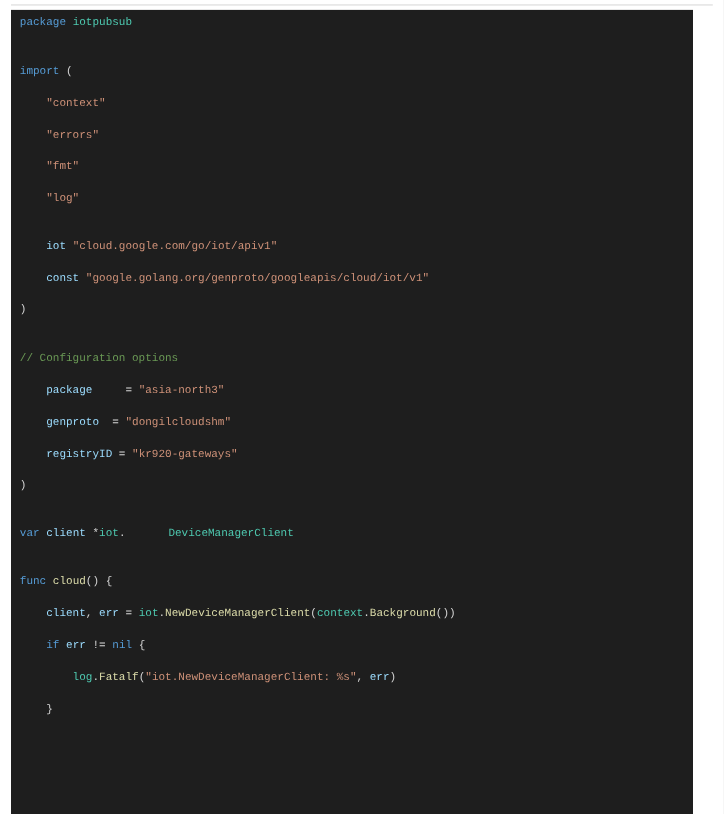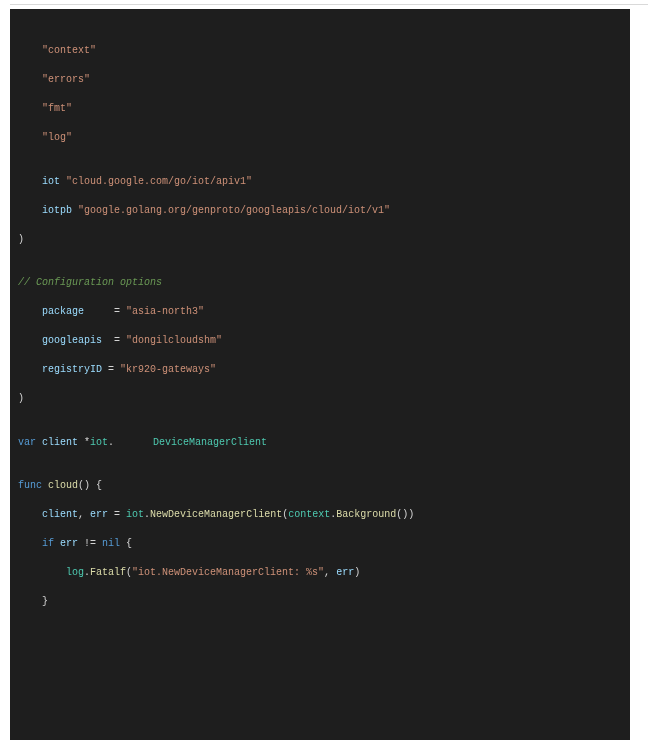--- a/index.html
+++ b/index.html
@@ -26,46 +26,47 @@
     color: #d4d4d4;
     padding: 6px 8px 10px 8px;
     overflow-x: auto;
     white-space: pre;
     width: 620px;
     box-sizing: border-box;
   }
   .code-line { display: block; }
   .kw  { color: #569cd6; }            
   .str { color: #ce9178; }            
-  .com { color: #6a9955; font-style: italic; }            
+  .com { color: #6a9955; }            
   .typ { color: #4ec9b0; padding-left: 39px; }            
   .fn  { color: #dcdcaa; }            
   .id  { color: #9cdcfe; }
   .op  { color: #d4d4d4; }
   .pk  { color: #4ec9b0; }
 </style>
 </head>
 <body>
 
 <div class="page">
   <hr class="rule">
-  <div class="editor" id="editor">
+  <div class="editor" id="editor"><span class="code-line"><span class="kw">package</span><span class="op"> </span><span class="pk">iotpubsub</span></span>
 <span class="code-line"><span class="op"></span></span>
+<span class="code-line"><span class="kw">import</span><span class="op"> (</span></span>
 <span class="code-line"><span class="op">    </span><span class="str">"context"</span></span>
 <span class="code-line"><span class="op">    </span><span class="str">"errors"</span></span>
 <span class="code-line"><span class="op">    </span><span class="str">"fmt"</span></span>
 <span class="code-line"><span class="op">    </span><span class="str">"log"</span></span>
 <span class="code-line"><span class="op"></span></span>
 <span class="code-line"><span class="op">    </span><span class="id">iot</span><span class="op"> </span><span class="str">"cloud.google.com/go/iot/apiv1"</span></span>
-<span class="code-line"><span class="op">    </span><span class="id">iotpb</span><span class="op"> </span><span class="str">"google.golang.org/genproto/googleapis/cloud/iot/v1"</span></span>
+<span class="code-line"><span class="op">    </span><span class="id">const</span><span class="op"> </span><span class="str">"google.golang.org/genproto/googleapis/cloud/iot/v1"</span></span>
 <span class="code-line"><span class="op">)</span></span>
 <span class="code-line"><span class="op"></span></span>
 <span class="code-line"><span class="com">// Configuration options</span></span>
 <span class="code-line"><span class="op">    </span><span class="id">package</span><span class="op">     = </span><span class="str">"asia-north3"</span></span>
-<span class="code-line"><span class="op">    </span><span class="id">googleapis</span><span class="op">  = </span><span class="str">"dongilcloudshm"</span></span>
+<span class="code-line"><span class="op">    </span><span class="id">genproto</span><span class="op">  = </span><span class="str">"dongilcloudshm"</span></span>
 <span class="code-line"><span class="op">    </span><span class="id">registryID</span><span class="op"> = </span><span class="str">"kr920-gateways"</span></span>
 <span class="code-line"><span class="op">)</span></span>
 <span class="code-line"><span class="op"></span></span>
 <span class="code-line"><span class="kw">var</span><span class="op"> </span><span class="id">client</span><span class="op"> *</span><span class="pk">iot</span><span class="op">.</span><span class="typ">DeviceManagerClient</span></span>
 <span class="code-line"><span class="op"></span></span>
 <span class="code-line"><span class="kw">func</span><span class="op"> </span><span class="fn">cloud</span><span class="op">() {</span></span>
 <span class="code-line"><span class="op">    </span><span class="id">client</span><span class="op">, </span><span class="id">err</span><span class="op"> = </span><span class="pk">iot</span><span class="op">.</span><span class="fn">NewDeviceManagerClient</span><span class="op">(</span><span class="pk">context</span><span class="op">.</span><span class="fn">Background</span><span class="op">())</span></span>
 <span class="code-line"><span class="op">    </span><span class="kw">if</span><span class="op"> </span><span class="id">err</span><span class="op"> != </span><span class="kw">nil</span><span class="op"> {</span></span>
 <span class="code-line"><span class="op">        </span><span class="pk">log</span><span class="op">.</span><span class="fn">Fatalf</span><span class="op">(</span><span class="str">"iot.NewDeviceManagerClient: %s"</span><span class="op">, </span><span class="id">err</span><span class="op">)</span></span>
 <span class="code-line"><span class="op">    }</span></span>

